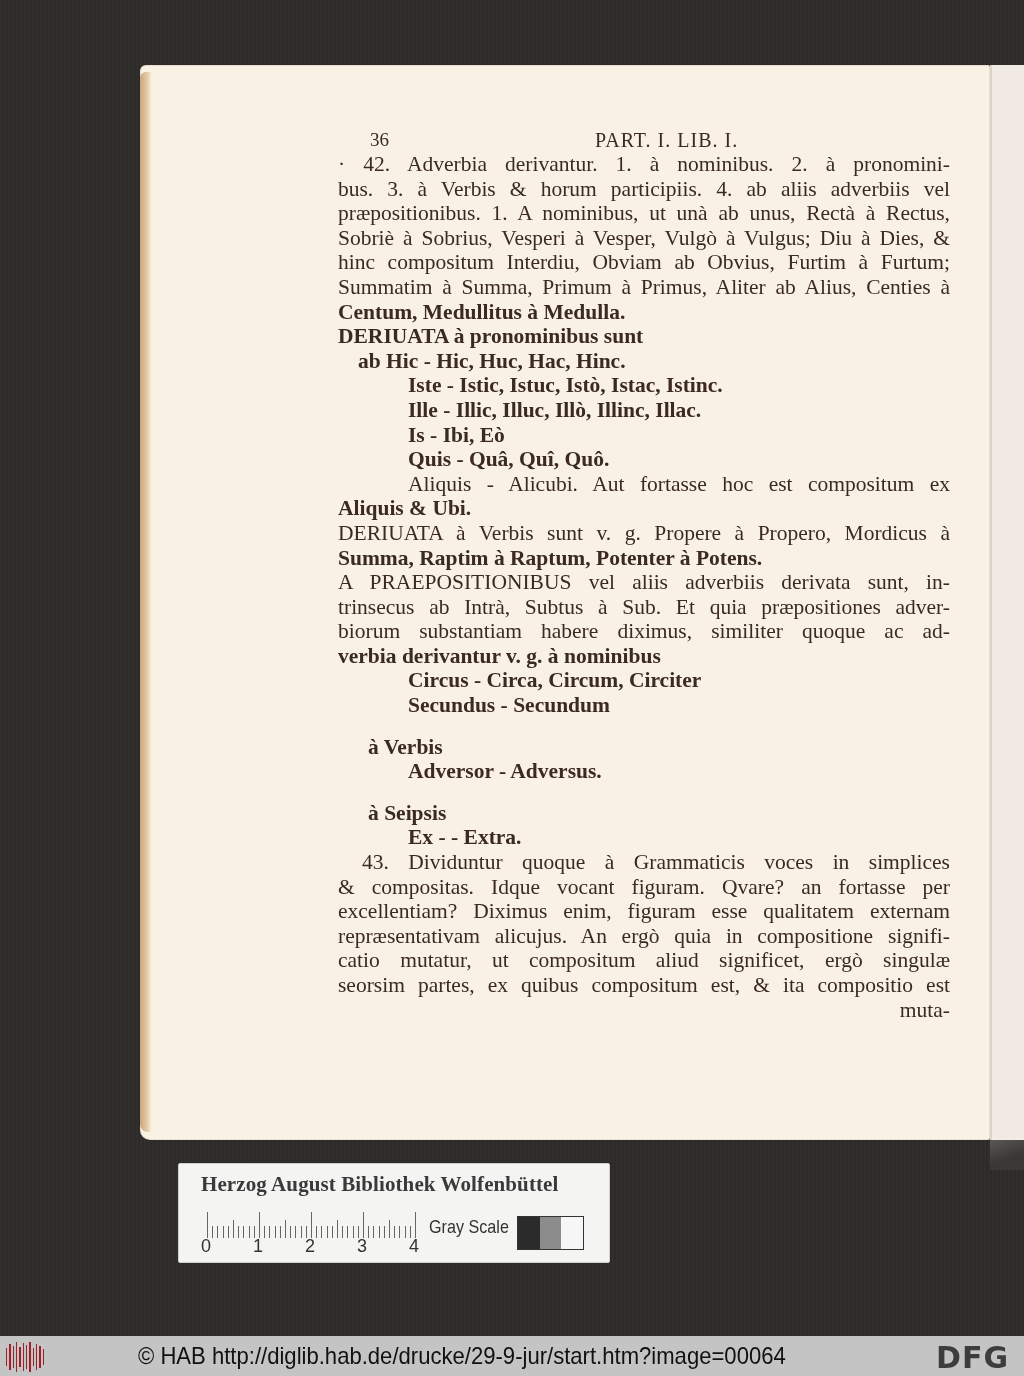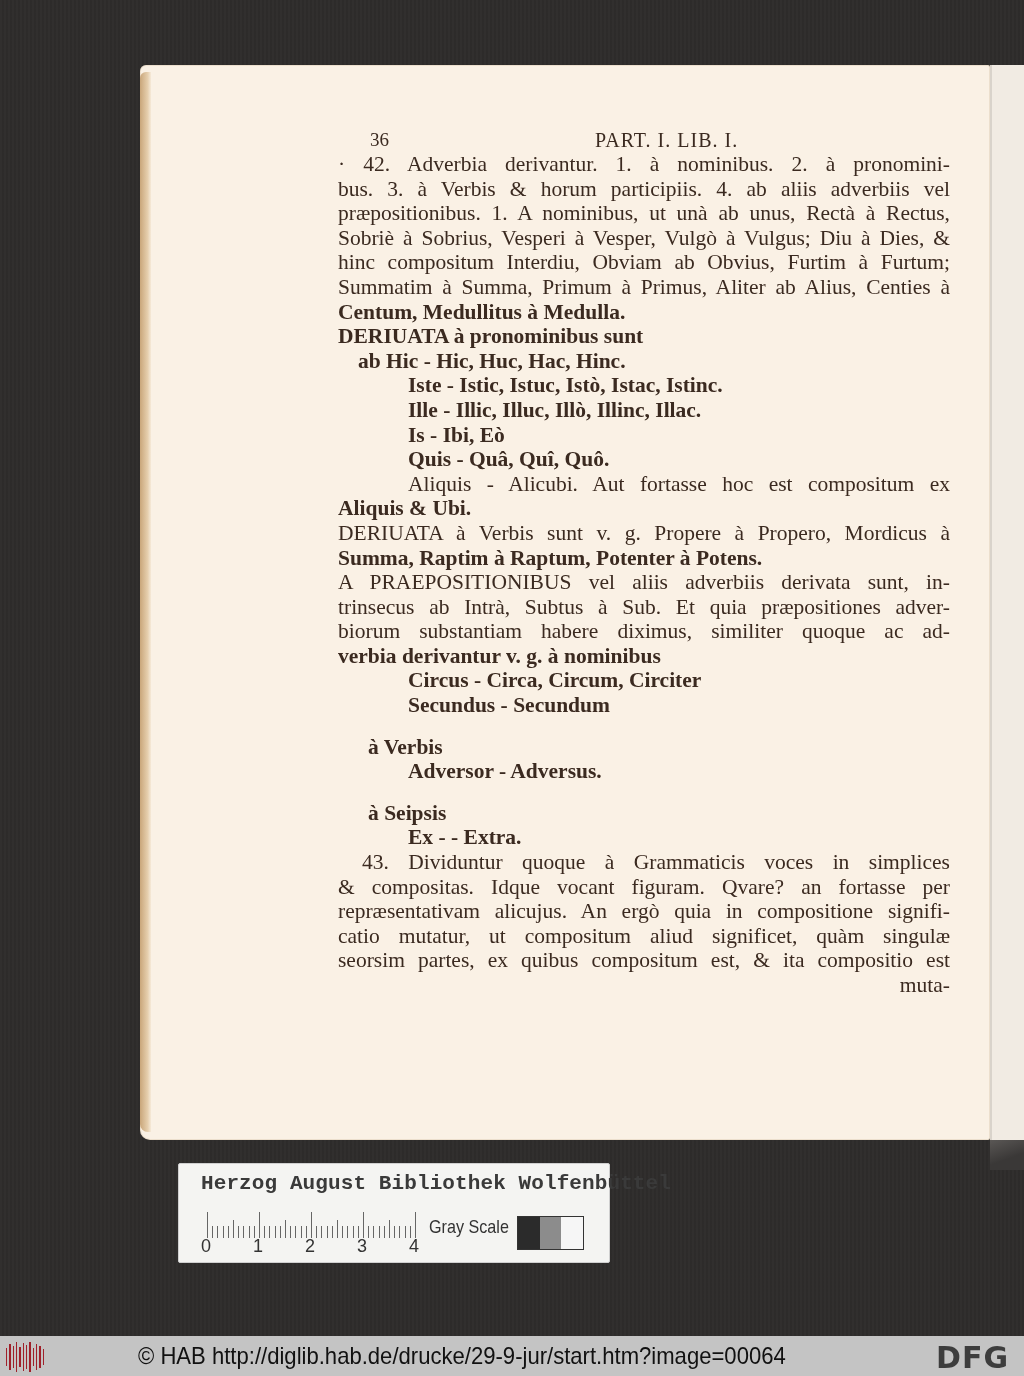--- a/index.html
+++ b/index.html
@@ -55,21 +55,21 @@
   .indent2 { padding-left:70px; }
   .indent-ab { padding-left:20px; }
   .indent-a { padding-left:30px;margin-top:17px; }
 
   .target-card {
     position:absolute; left:178px; top:1163px; width:430px; height:98px;
     background:#f4f4f2; border:1px solid #cfcfcf; border-radius:2px;
   }
   .target-title {
     position:absolute; left:22px; top:8px;
-    font-family:Liberation Mono, monospace; font-weight:bold;
+    font-family:Liberation Serif, serif; font-weight:bold;
     font-size:21px; color:#3a3a3a; letter-spacing:0.1px; white-space:nowrap;
   }
   .ruler {
     position:absolute; left:28px; top:48px; width:208px; height:26px;
   }
   .tick { position:absolute; bottom:0; width:1px; background:#666; }
   .ruler-labels {
     position:absolute; left:22px; top:72px; width:240px; height:20px;
     font-family:"Liberation Sans", sans-serif; font-size:18px; color:#333;
   }
@@ -143,22 +143,23 @@
       <div class="line">biorum substantiam habere diximus, similiter quoque ac ad-</div>
       <div class="line left">verbia derivantur v. g. à nominibus</div>
       <div class="line left indent2">Circus - Circa, Circum, Circiter</div>
       <div class="line left indent2">Secundus - Secundum</div>
       <div class="line left indent-a">à  Verbis</div>
       <div class="line left indent2">Adversor - Adversus.</div>
       <div class="line left indent-a">à  Seipsis</div>
       <div class="line left indent2">Ex   -   -   Extra.</div>
       <div class="line indent1">43.  Dividuntur quoque à Grammaticis voces in simplices</div>
       <div class="line">&amp; compositas.   Idque vocant figuram.   Qvare? an fortasse per</div>
+      <div class="line">excellentiam? Diximus enim, figuram esse qualitatem externam</div>
       <div class="line">repræsentativam alicujus.   An ergò quia in compositione signifi-</div>
-      <div class="line">catio mutatur, ut compositum aliud significet, quàm singulæ</div>
+      <div class="line">catio mutatur, ut compositum aliud significet, ergò singulæ</div>
       <div class="line">seorsim partes, ex quibus  compositum est, &amp; ita compositio est</div>
       <div class="line right">muta-</div>
     </div>
 </div>
 
 <div class="target-card">
   <div class="target-title">Herzog August Bibliothek Wolfenbüttel</div>
   <div class="ruler" id="ruler">
       <div class="tick" style="left: 0px; height: 26px;"></div>
       <div class="tick" style="left: 5.2px; height: 12px;"></div>

